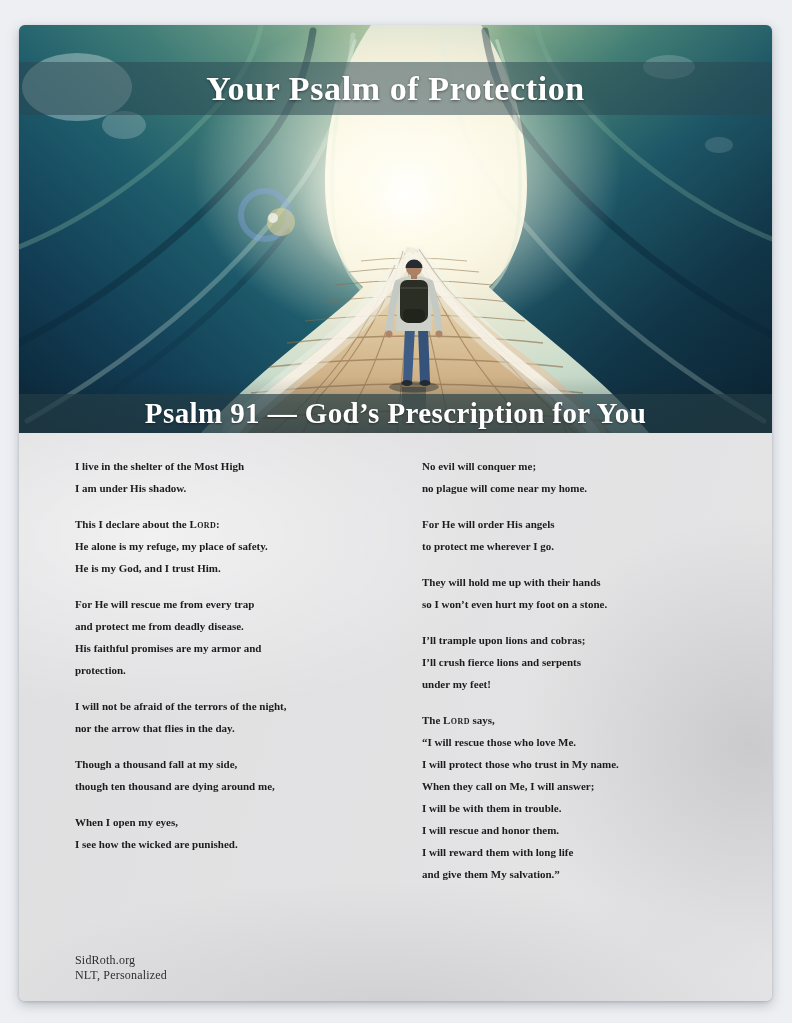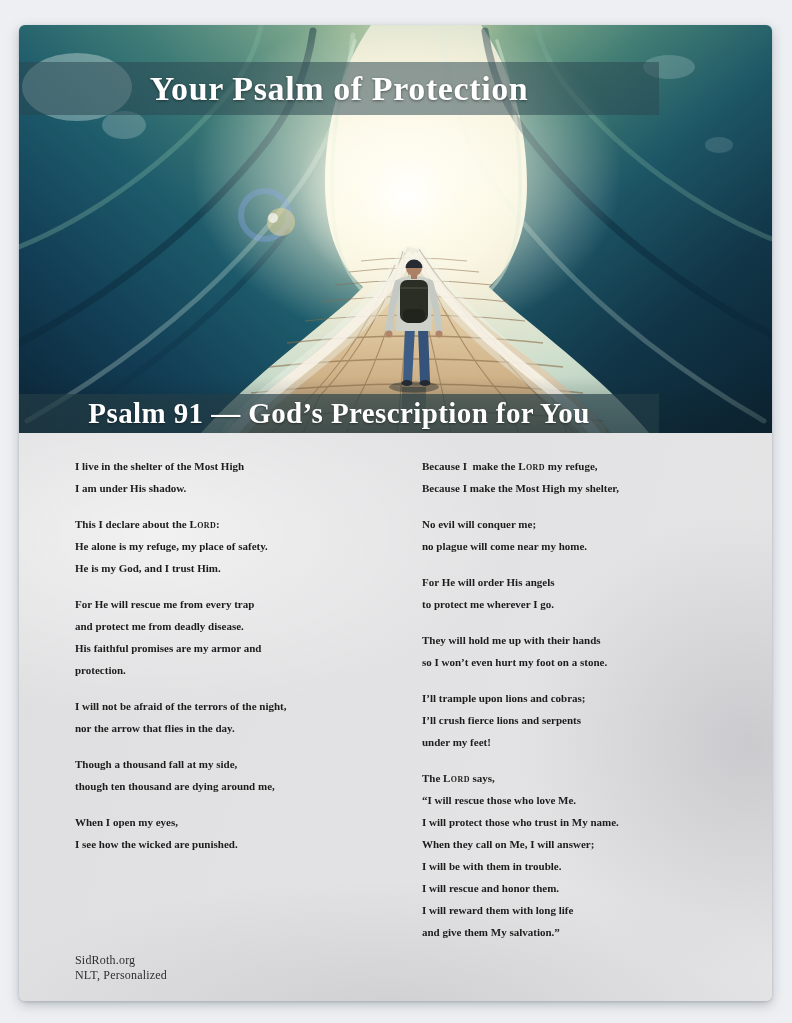--- a/index.html
+++ b/index.html
@@ -11,21 +11,21 @@
   .page{
     position:absolute;left:19px;top:25px;width:753px;height:976px;
     border-radius:6px;overflow:hidden;
     box-shadow:0 4px 12px rgba(90,100,115,.35),0 1px 3px rgba(0,0,0,.15);
     background:#e3e3e4;
   }
   
   .hero{position:absolute;top:0;left:0;width:753px;height:408px;overflow:hidden;}
   .hero svg{display:block;}
   .band{
-    position:absolute;left:0;width:640px;display:flex;align-items:center;justify-content:center;
+    position:absolute;left:0;width:753px;display:flex;align-items:center;justify-content:center;
   }
   .band.title-band{top:37px;height:53px;background:rgba(42,71,80,.52);}
   .band.subtitle-band{top:369px;height:39px;background:rgba(36,62,72,.66);}
   .band h1{
     margin:0;font-size:34px;font-weight:700;color:#ffffff;letter-spacing:.6px;
     text-shadow:0 1px 3px rgba(0,0,0,.45);
   }
   .band h2{
     margin:16px;font-size:29px;font-weight:700;color:#ffffff;letter-spacing:.4px;
     text-shadow:0 1px 2px rgba(0,0,0,.4);
@@ -225,24 +225,20 @@
           <div class="line">Though a thousand fall at my side,</div>
           <div class="line">though ten thousand are dying around me,</div>
         </div>
         <div class="stanza">
           <div class="line">When I open my eyes,</div>
           <div class="line">I see how the wicked are punished.</div>
         </div>
       </div>
     <div class="col col-right">
         <div class="stanza">
-          <div class="line">Because I  make the <span class="sc">Lord</span> my refuge,</div>
-          <div class="line">Because I make the Most High my shelter,</div>
-        </div>
-        <div class="stanza">
           <div class="line">No evil will conquer me;</div>
           <div class="line">no plague will come near my home.</div>
         </div>
         <div class="stanza">
           <div class="line">For He will order His angels</div>
           <div class="line">to protect me wherever I go.</div>
         </div>
         <div class="stanza">
           <div class="line">They will hold me up with their hands</div>
           <div class="line">so I won’t even hurt my foot on a stone.</div>

